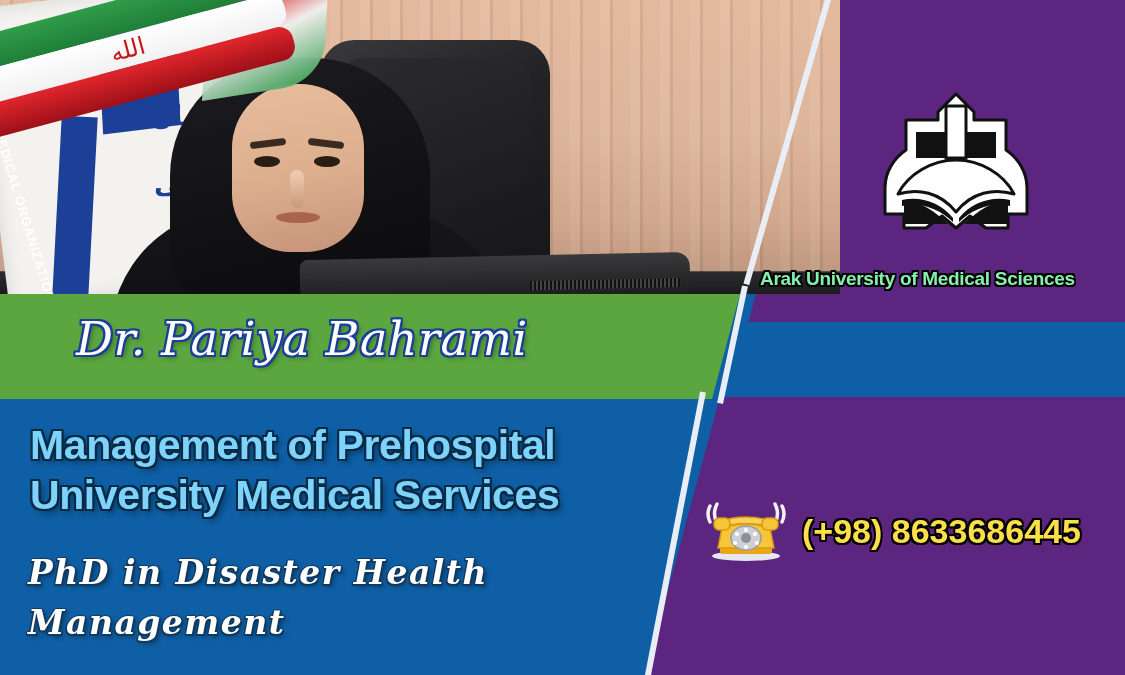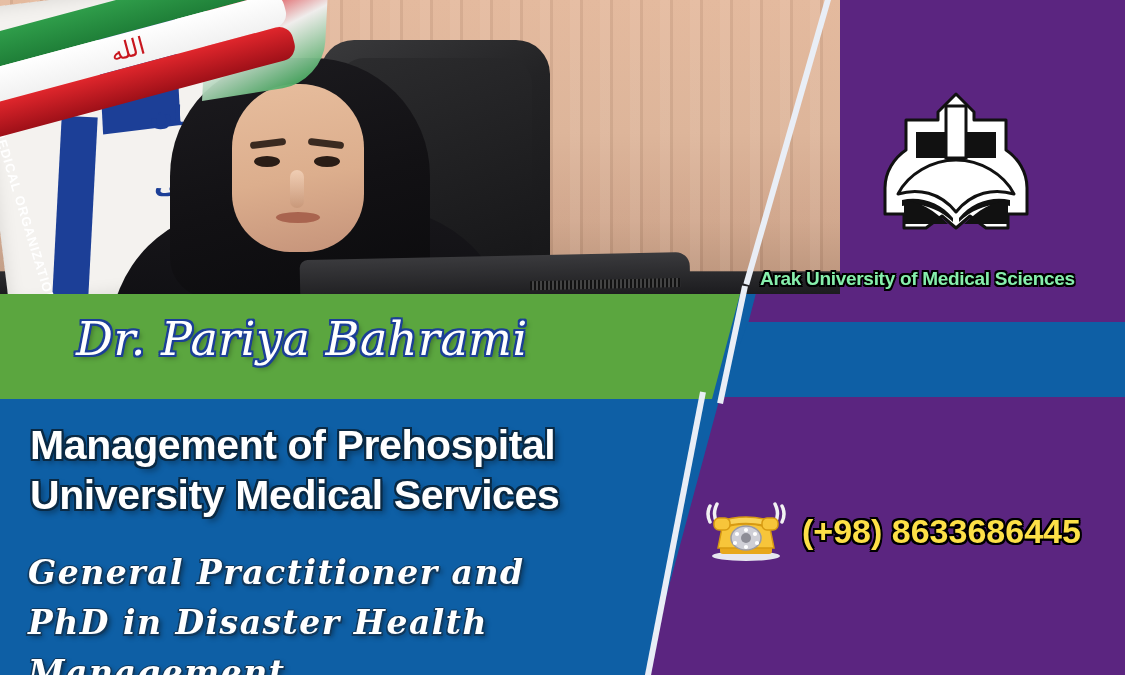--- a/index.html
+++ b/index.html
@@ -161,21 +161,21 @@
   }
   .seg-upper{
     left:826px;top:-4px;width:6px;height:300px;
     transform-origin:top center;transform:rotate(16deg);
   }
 
   
   .title{
     position:absolute;left:30px;top:420px;width:600px;
     font-family:"Liberation Sans",sans-serif;
-    font-weight:bold;font-size:41px;line-height:50px;color:#ffffff;
+    font-weight:bold;font-size:41px;line-height:50px;color:#7dd3fc;
     letter-spacing:-0.4px;
     text-shadow:
       2px 0 0 #0a2a45,-2px 0 0 #0a2a45,0 2px 0 #0a2a45,0 -2px 0 #0a2a45,
       2px 2px 0 #0a2a45,-2px 2px 0 #0a2a45,2px -2px 0 #0a2a45,-2px -2px 0 #0a2a45,
       4px 4px 6px rgba(0,0,0,.4);
   }
   .subtitle{
     position:absolute;left:28px;top:548px;width:640px;
     font-family:"DejaVu Serif",serif;font-style:italic;font-weight:bold;
     font-size:33px;line-height:50px;color:#ffffff;letter-spacing:1.5px;
@@ -262,21 +262,20 @@
     <div class="seg seg-top"></div>
     <div class="seg seg-mid"></div>
   </div>
 
   <div class="title">
     <div>Management of Prehospital</div>
     <div>University Medical Services</div>
   </div>
 
   <div class="subtitle">
-    <div>General Practitioner and</div>
     <div>PhD in Disaster Health Management</div>
   </div>
 
   <div class="logo">
     <svg viewBox="0 0 148 150" width="148" height="150" aria-hidden="true">
       <path fill="#ffffff" stroke="#111111" stroke-width="3" stroke-linejoin="round" d="M74 6 L92 24 L92 32 L124 32 L124 62
            C136 70 145 84 145 100 L145 126 L126 126 L126 140
            L104 140 L88 128 L74 140 L60 128 L44 140 L22 140 L22 126
            L3 126 L3 100 C3 84 12 70 24 62 L24 32 L56 32 L56 24 Z"></path>
       <rect x="34" y="44" width="30" height="26" fill="#111111"></rect>

